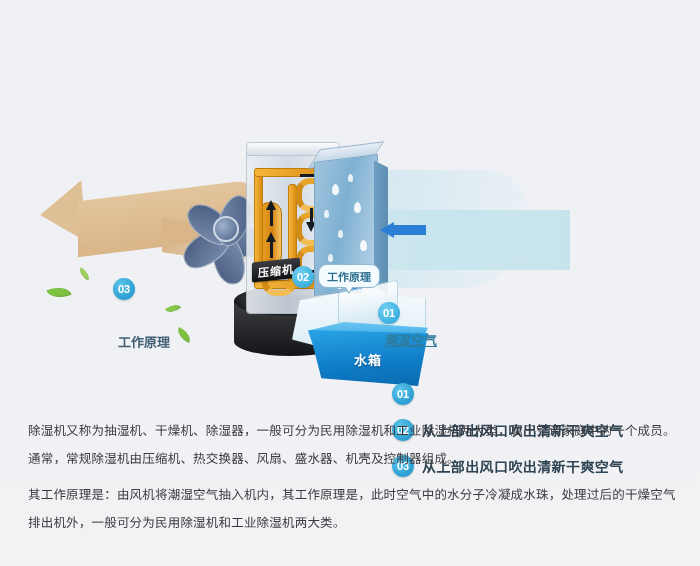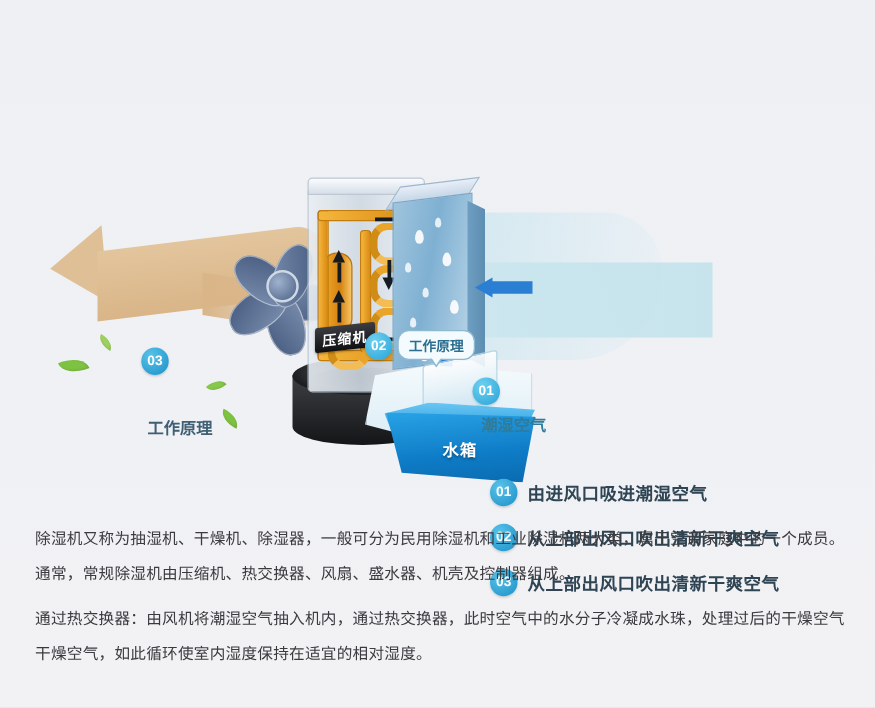--- a/index.html
+++ b/index.html
@@ -188,21 +188,21 @@
           white-space:nowrap;}
   .bubble:after{content:"";position:absolute;left:50%;margin-left:-5px;bottom:-7px;
                 width:0;height:0;border-left:5px solid transparent;
                 border-right:5px solid transparent;border-top:7px solid #8fb9cf;}
   .bubble:before{content:"";position:absolute;left:50%;margin-left:-4px;bottom:-5px;
                  width:0;height:0;border-left:4px solid transparent;
                  border-right:4px solid transparent;border-top:6px solid #f3fbff;z-index:2;}
 
   .lbl{position:absolute;font-size:13px;font-weight:bold;white-space:nowrap;}
   .lbl.dry{color:#3f5f74;left:118px;top:214px;}
-  .lbl.humid{color:#2e7b9c;left:385px;top:212px;}
+  .lbl.humid{color:#2e7b9c;left:385px;top:212px;text-decoration:underline;}
 
   .badge.b03{left:113px;top:160px;}
   .badge.b02{left:292px;top:148px;}
   .badge.b01{left:378px;top:184px;}
 
   
   .legend{position:absolute;left:392px;top:258px;width:300px;}
   .legend-row{position:relative;height:36px;display:flex;align-items:center;}
   .legend-row .badge{position:relative;left:0;top:0;flex:0 0 auto;margin-right:8px;}
   .legend-row .txt{font-size:14px;color:#2f4554;font-weight:bold;letter-spacing:.4px;
@@ -319,34 +319,33 @@
 
     <div class="badge b02 lite">02</div>
     <div class="bubble" style="left:318px;top:146px;">工作原理</div>
 
     <div class="badge b01 lite">01</div>
     <div class="lbl humid">潮湿空气</div>
 
     <div class="legend">
       <div class="legend-row">
         <span class="badge">01</span>
-        <span class="txt">由进风口吸进潮湿空气</span>
       </div>
       <div class="legend-row">
         <span class="badge">02</span>
         <span class="txt">从上部出风口吹出清新干爽空气</span>
       </div>
       <div class="legend-row">
         <span class="badge">03</span>
         <span class="txt">从上部出风口吹出清新干爽空气</span>
       </div>
     </div>
 
   </div>
 
   <div class="copy">
     <p>除湿机又称为抽湿机、干燥机、除湿器，一般可分为民用除湿机和工业除湿机两大类，属于空调家庭中的一个成员。</p>
     <p>通常，常规除湿机由压缩机、热交换器、风扇、盛水器、机壳及控制器组成。</p>
-    <p class="gap">通过热交换器：由风机将潮湿空气抽入机内，通过热交换器，此时空气中的水分子冷凝成水珠，处理过后的干燥空气</p>
-    <p>干燥空气，如此循环使室内湿度保持在适宜的相对湿度。</p>
+    <p class="gap">其工作原理是：由风机将潮湿空气抽入机内，其工作原理是，此时空气中的水分子冷凝成水珠，处理过后的干燥空气</p>
+    <p>排出机外，一般可分为民用除湿机和工业除湿机两大类。</p>
   </div>
 
 </div>
 
 </body></html>

